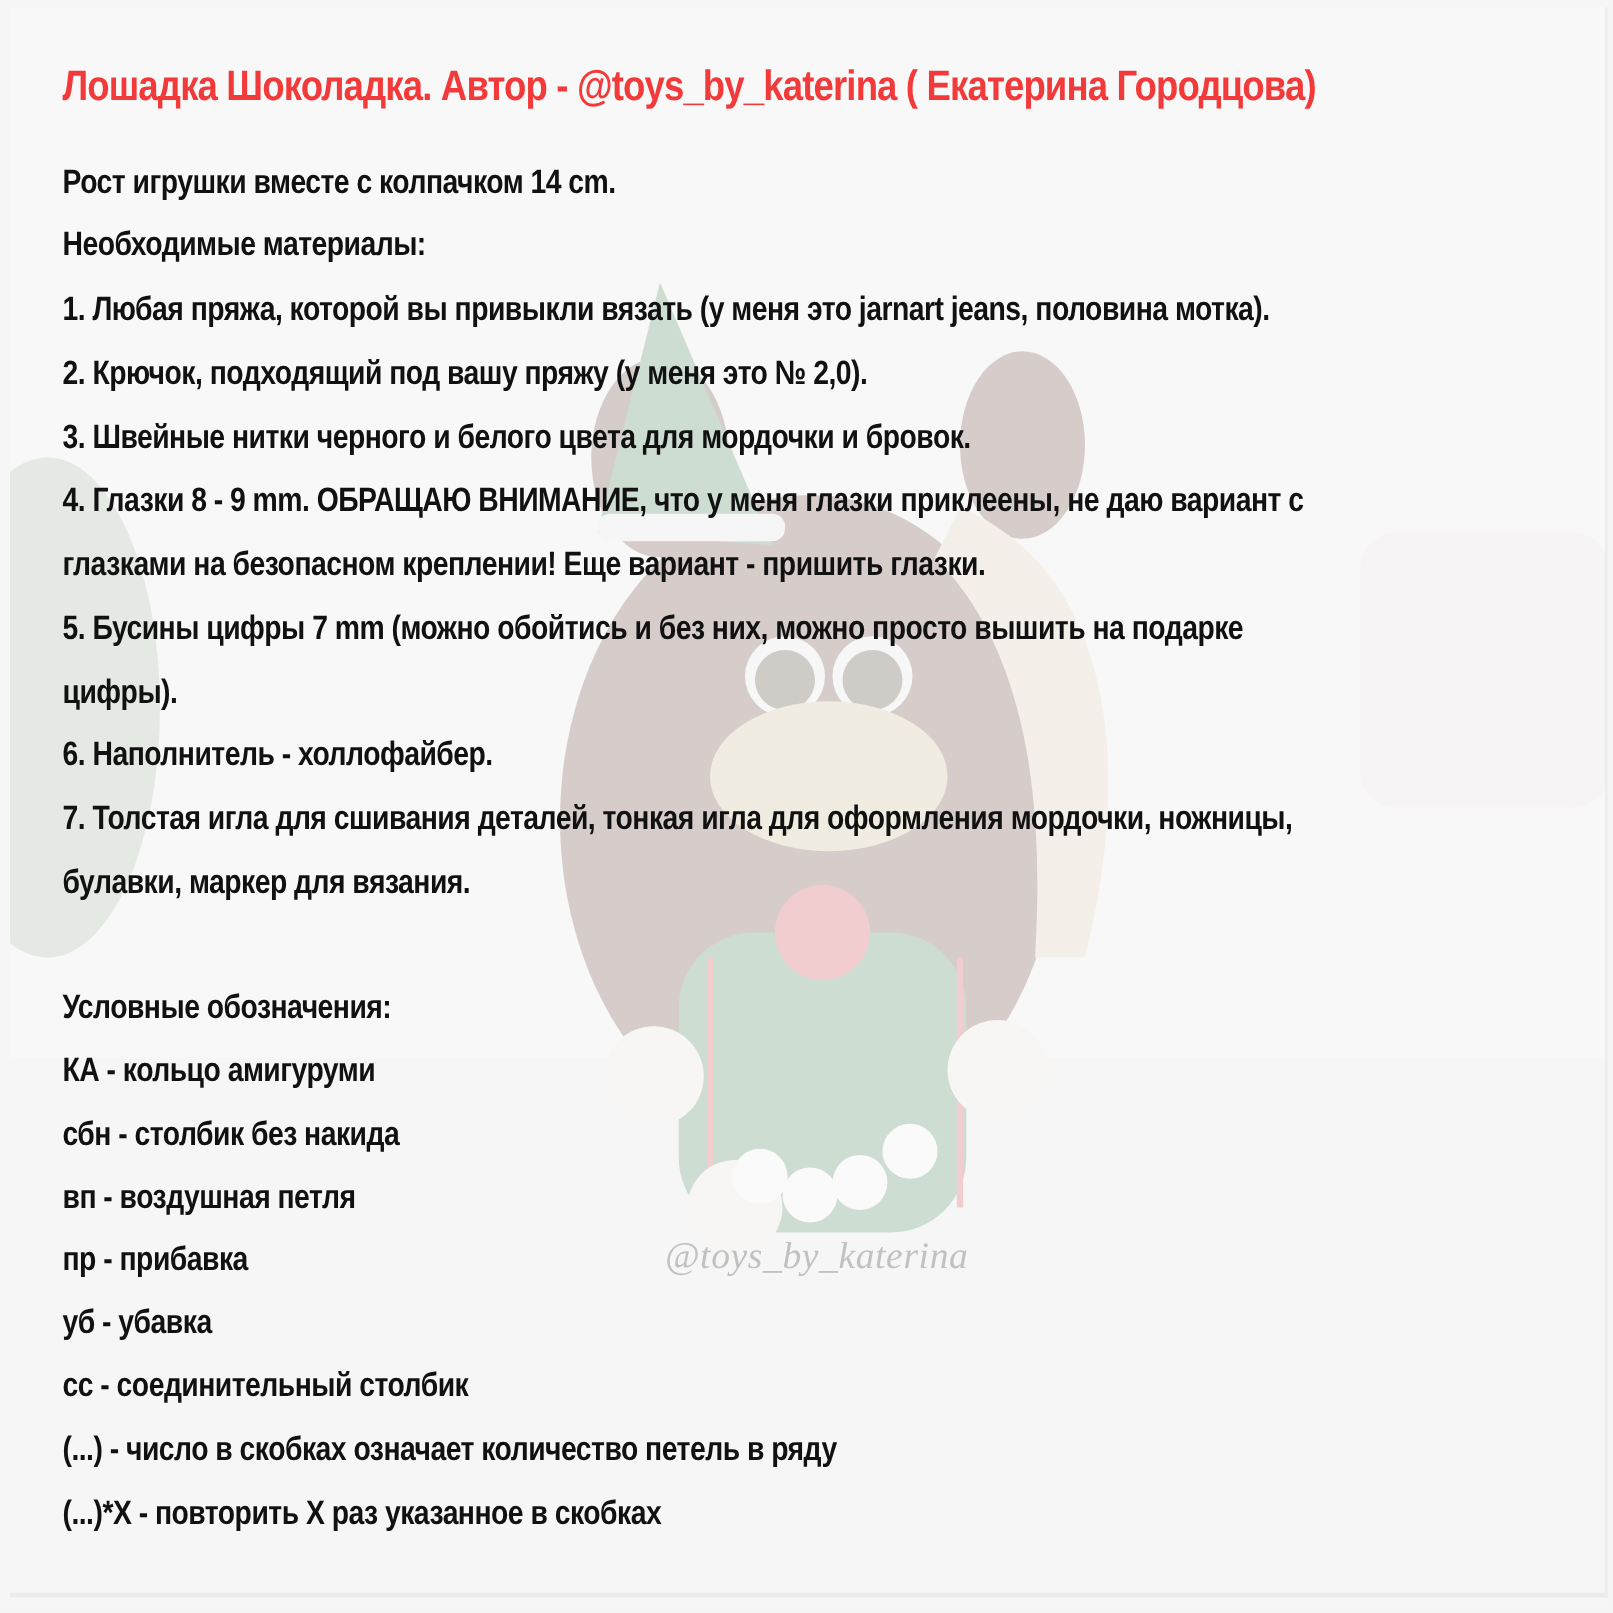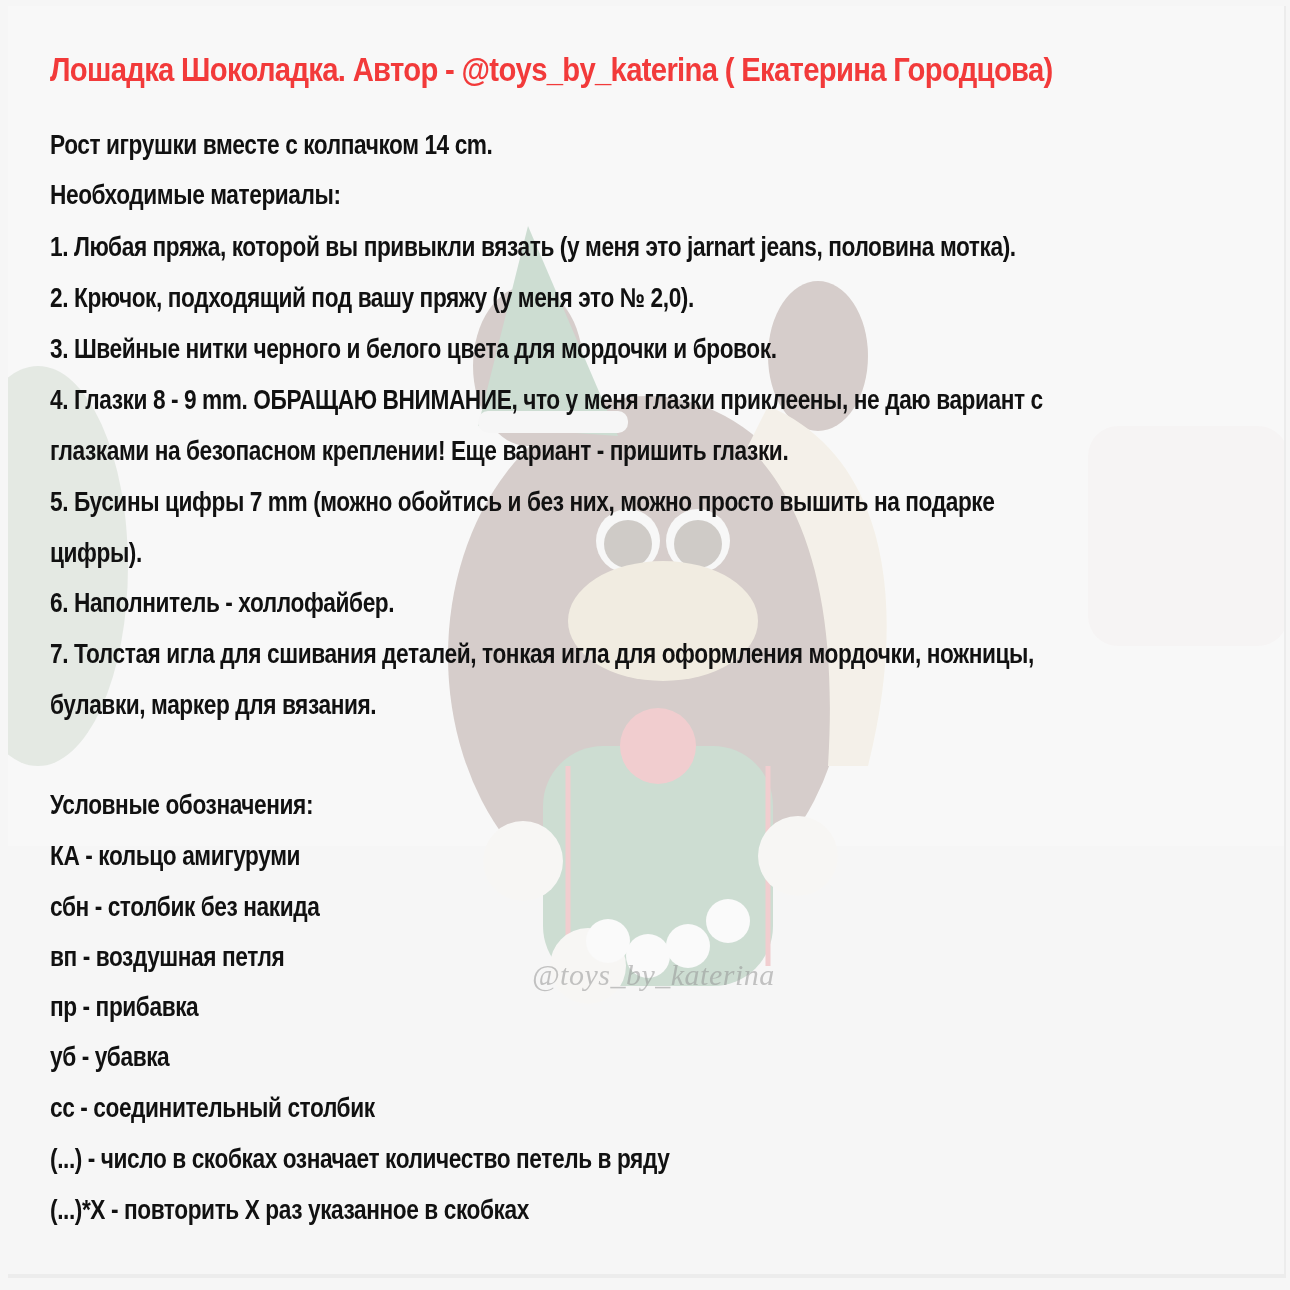--- a/index.html
+++ b/index.html
@@ -69,21 +69,21 @@
       font-size: 27px;
       color: #111;
       letter-spacing: -0.5px;
       transform: scaleX(0.84);
       transform-origin: left center;
       white-space: nowrap;
     }
     .watermark {
       position: absolute;
       left: 524px;
-      top: 952px;
+      top: 982px;
       font-family: "Liberation Serif", serif;
       font-style: italic;
       font-size: 30px;
       color: rgba(150,150,150,0.55);
       letter-spacing: 0.5px;
       white-space: nowrap;
     }
   </style>
 </head>
 <body>

